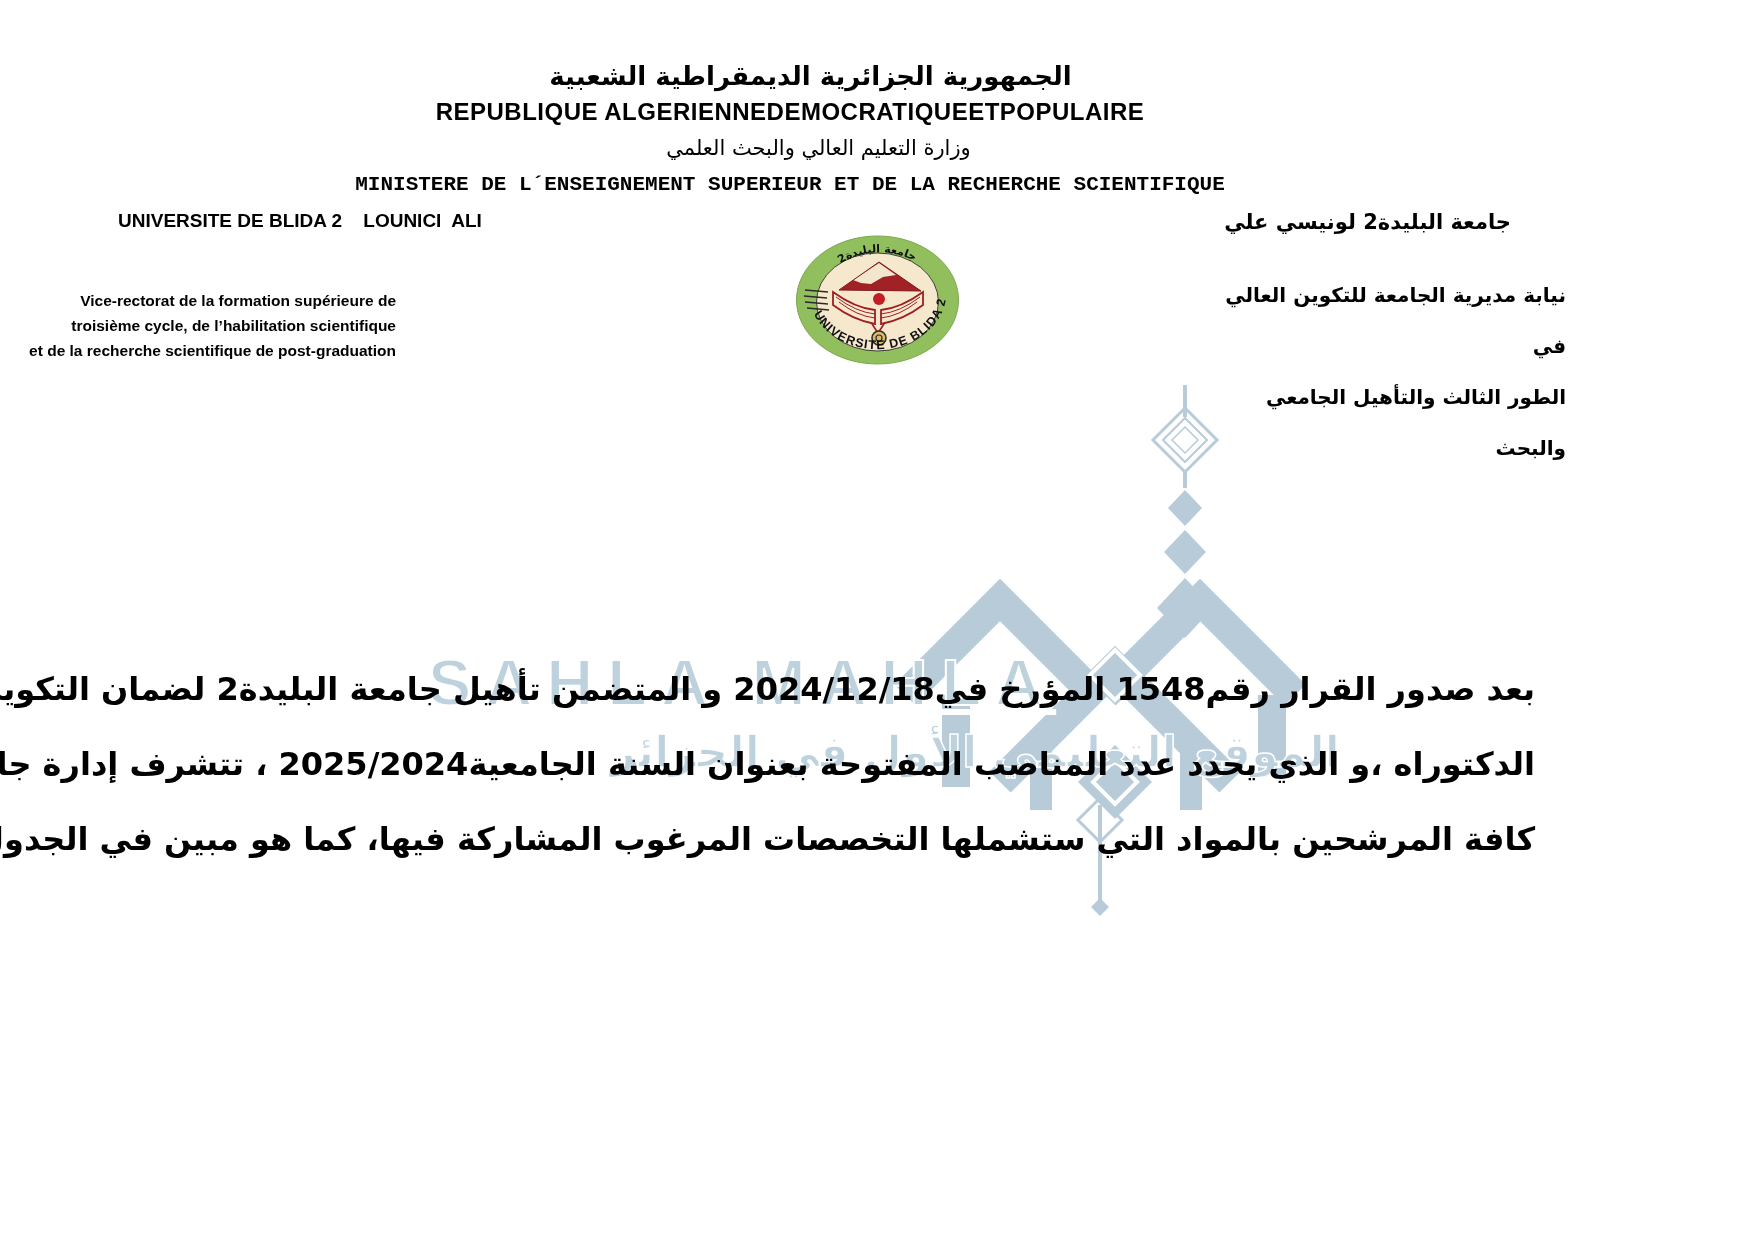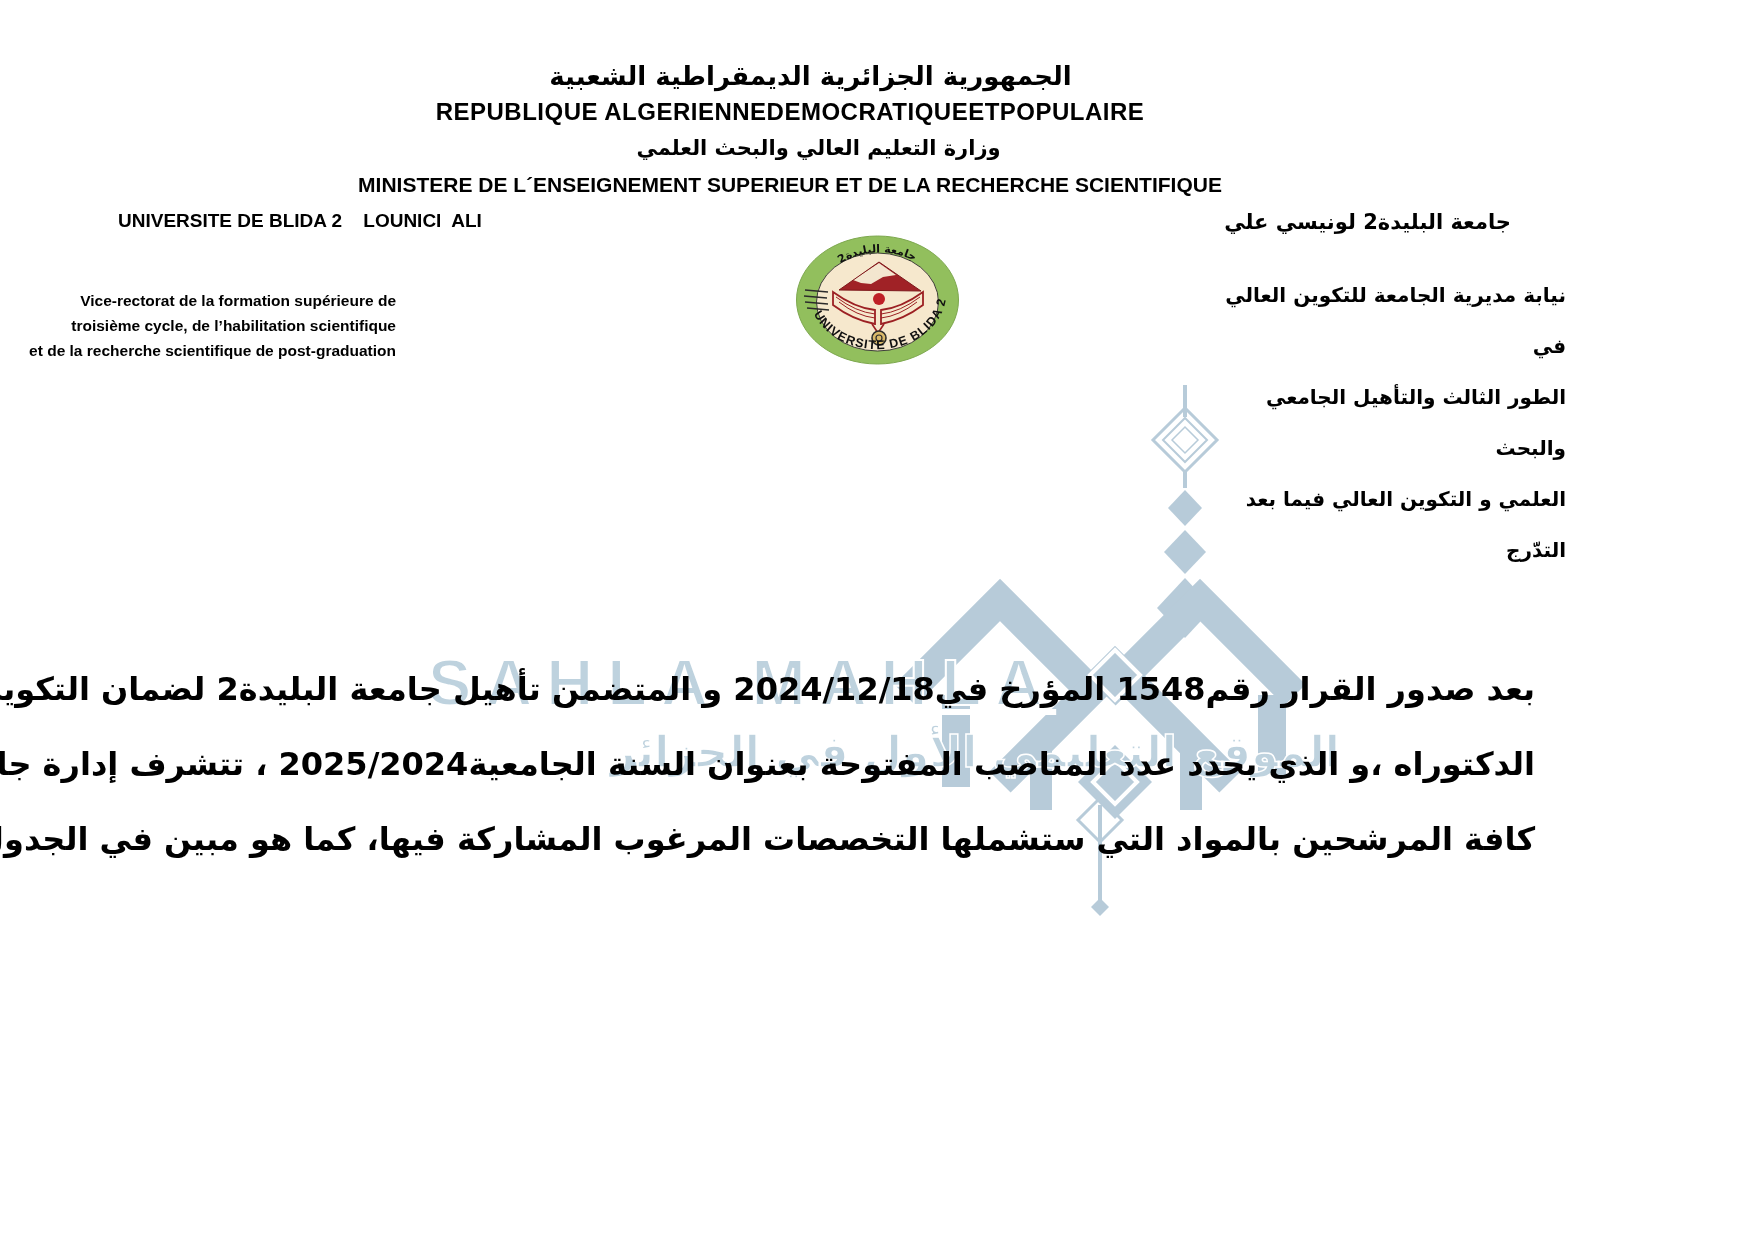--- a/index.html
+++ b/index.html
@@ -6,22 +6,22 @@
   .page{
     position:relative;width:1753px;height:1240px;background:#fff;overflow:hidden;
     font-family:"Liberation Sans",sans-serif;color:#000;
   }
   .ar{font-family:"DejaVu Sans",sans-serif;direction:rtl;padding-left:41px;}
 
   
   .hdr{position:absolute;left:0;top:58px;width:1580px;text-align:center;z-index:3;}
   .hdr-republic-ar{font-size:26px;font-weight:bold;line-height:36px;}
   .hdr-republic-fr{font-size:24px;font-weight:bold;line-height:36px;letter-spacing:.5px;}
-  .hdr-ministry-ar{font-size:21px;font-weight:bold;line-height:37px;margin-left:16px;}
-  .hdr-ministry-fr{font-size:21px;font-weight:bold;line-height:35px;}
+  .hdr-ministry-ar{font-size:21px;font-weight:normal;line-height:37px;margin-left:16px;}
+  .hdr-ministry-fr{font-size:21px;font-weight:bold;line-height:35px;font-family:Liberation Mono, monospace;}
 
   
   .univ-fr{position:absolute;left:118px;top:210px;font-size:19px;font-weight:bold;white-space:pre;z-index:3;}
   .univ-ar{position:absolute;left:1160px;top:210px;width:310px;text-align:right;font-size:21px;font-weight:bold;z-index:3;}
 
   
   .vr-fr{position:absolute;left:28px;top:288px;width:368px;text-align:right;
          font-size:15.5px;font-weight:bold;line-height:25px;z-index:3;}
 
   
@@ -100,21 +100,20 @@
 
   <div class="vr-fr">
     <div>Vice-rectorat de la formation supérieure de</div>
     <div>troisième cycle, de l’habilitation scientifique</div>
     <div>et de la recherche scientifique de post-graduation</div>
   </div>
 
   <div class="vr-ar ar">
     <div>نيابة مديرية الجامعة للتكوين العالي في</div>
     <div>الطور الثالث والتأهيل الجامعي والبحث</div>
-    <div>العلمي و التكوين  العالي فيما بعد التدّرج</div>
   </div>
 
   <svg class="logo" viewBox="0 0 165 132">
     <ellipse cx="82.5" cy="66" rx="81" ry="64" fill="#92bf5d" stroke="#7da84e" stroke-width="1"></ellipse>
     <ellipse cx="82.5" cy="68" rx="61" ry="49" fill="#f6e8cd" stroke="#2b2b2b" stroke-width="0.9"></ellipse>
 
     <g stroke="#2b2b2b" stroke-width="1.4">
       <line x1="10" y1="56" x2="33" y2="58"></line>
       <line x1="9" y1="62" x2="32" y2="64"></line>
       <line x1="10" y1="68" x2="33" y2="70"></line>

